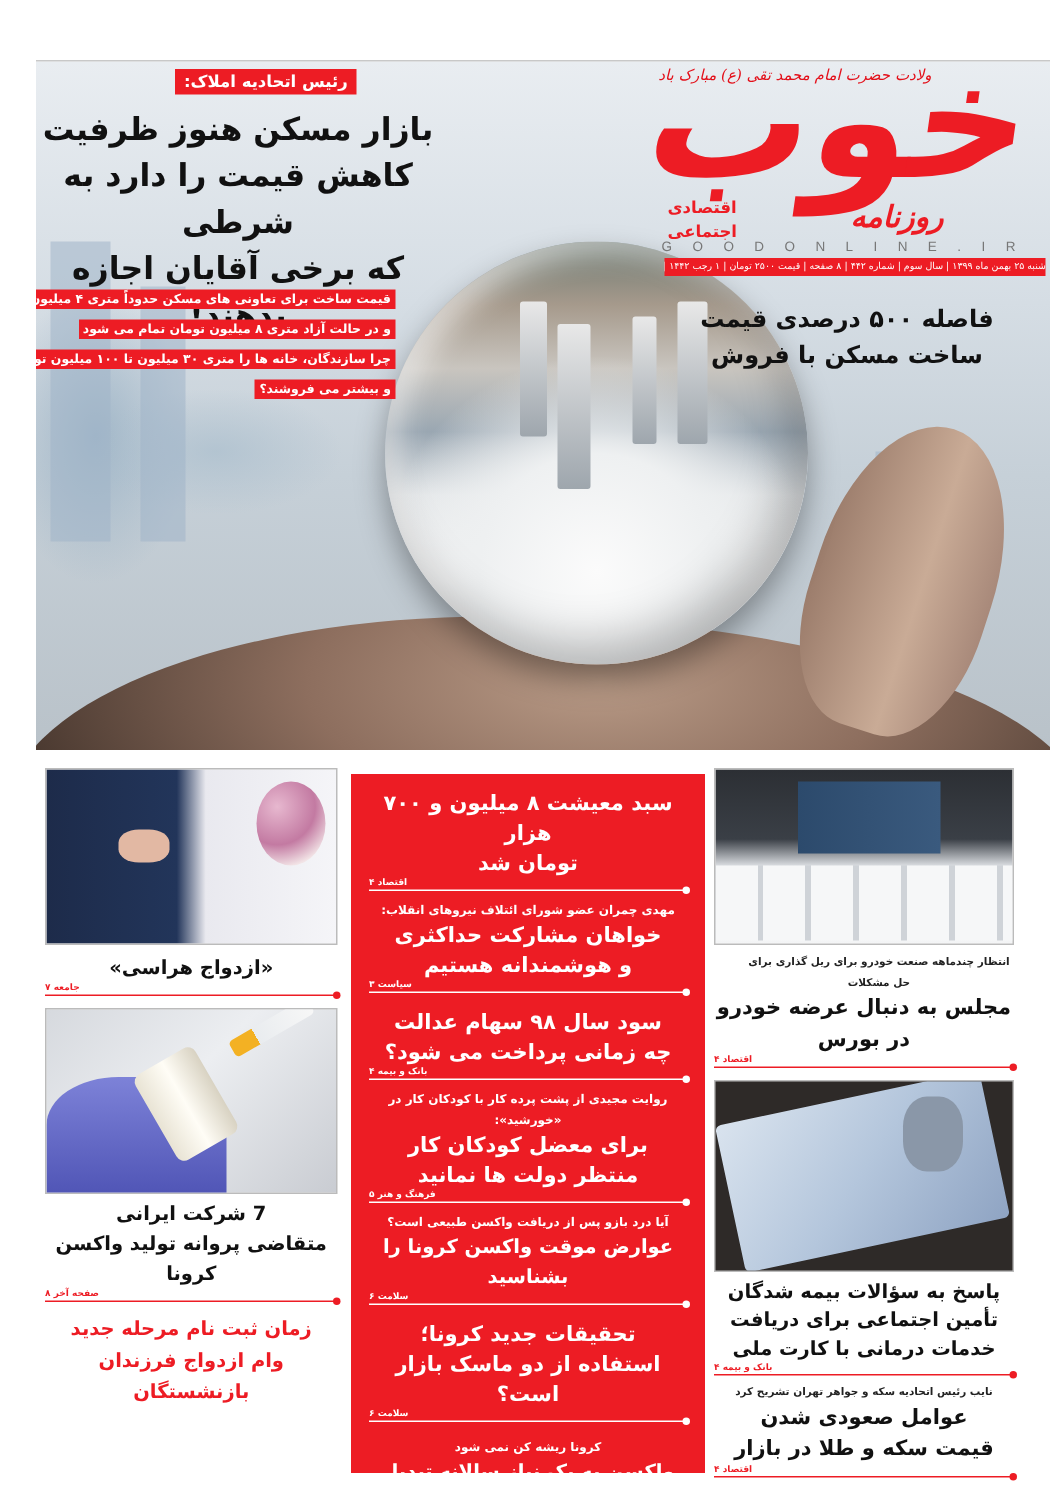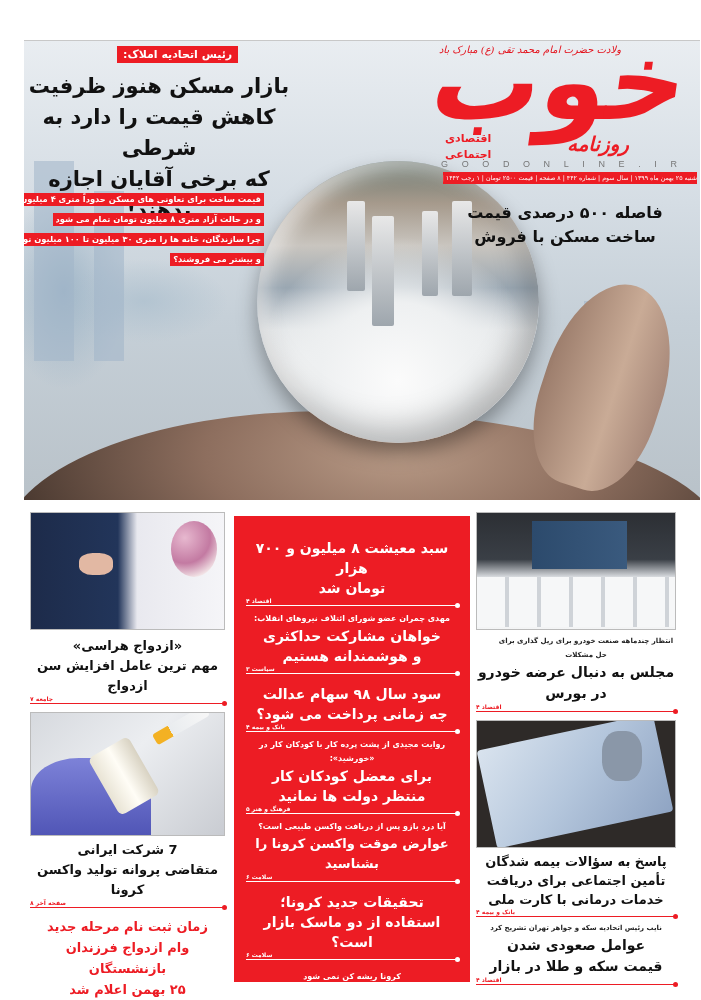--- a/index.html
+++ b/index.html
@@ -190,21 +190,20 @@
   </div>
   <div class="dateline" style="top:172px;">شنبه ۲۵ بهمن ماه ۱۳۹۹ | سال سوم | شماره ۴۴۲ | ۸ صفحه | قیمت ۲۵۰۰ تومان | ۱ رجب ۱۴۴۲ | ۱۳ فوریه ۲۰۲۱</div>
 
   <div class="col col-left">
     <div class="photo wedding">
       <div class="hand1"></div>
       <div class="bouquet"></div>
     </div>
     <div class="headline" style="font-size:13px;line-height:20px;margin-top:6px;">
       <div>«ازدواج هراسی»</div>
-      <div>مهم ترین عامل افزایش سن ازدواج</div>
     </div>
     <div class="rule">
       <span class="sec">جامعه ۷</span>
       <span class="line"></span>
         <span class="dot"></span>
     </div>
 
     <div class="photo vaccine" style="margin-top:6px;">
       <div class="glove"></div>
       <div class="vial"></div>
@@ -216,27 +215,26 @@
     </div>
     <div class="rule">
       <span class="sec">صفحه آخر ۸</span>
       <span class="line"></span>
         <span class="dot"></span>
     </div>
 
     <div class="headline red" style="font-size:13px;line-height:21px;margin-top:6px;">
       <div>زمان ثبت نام مرحله جدید</div>
       <div>وام ازدواج فرزندان بازنشستگان</div>
-      <div>۲۵ بهمن اعلام شد</div>
     </div>
 
   </div>
 
   <div class="col col-mid">
-    <div class="item" style="padding-top:22px;">
+    <div class="item" style="padding-top:10px;">
       <div class="headline" style="font-size:14px;line-height:20px;">
         <div>سبد معیشت ۸ میلیون و ۷۰۰ هزار</div>
         <div>تومان شد</div>
       </div>
       <div class="rule">
           <span class="sec">اقتصاد ۴</span>
           <span class="line"></span>
           <span class="dot"></span>
         </div>
     </div>

